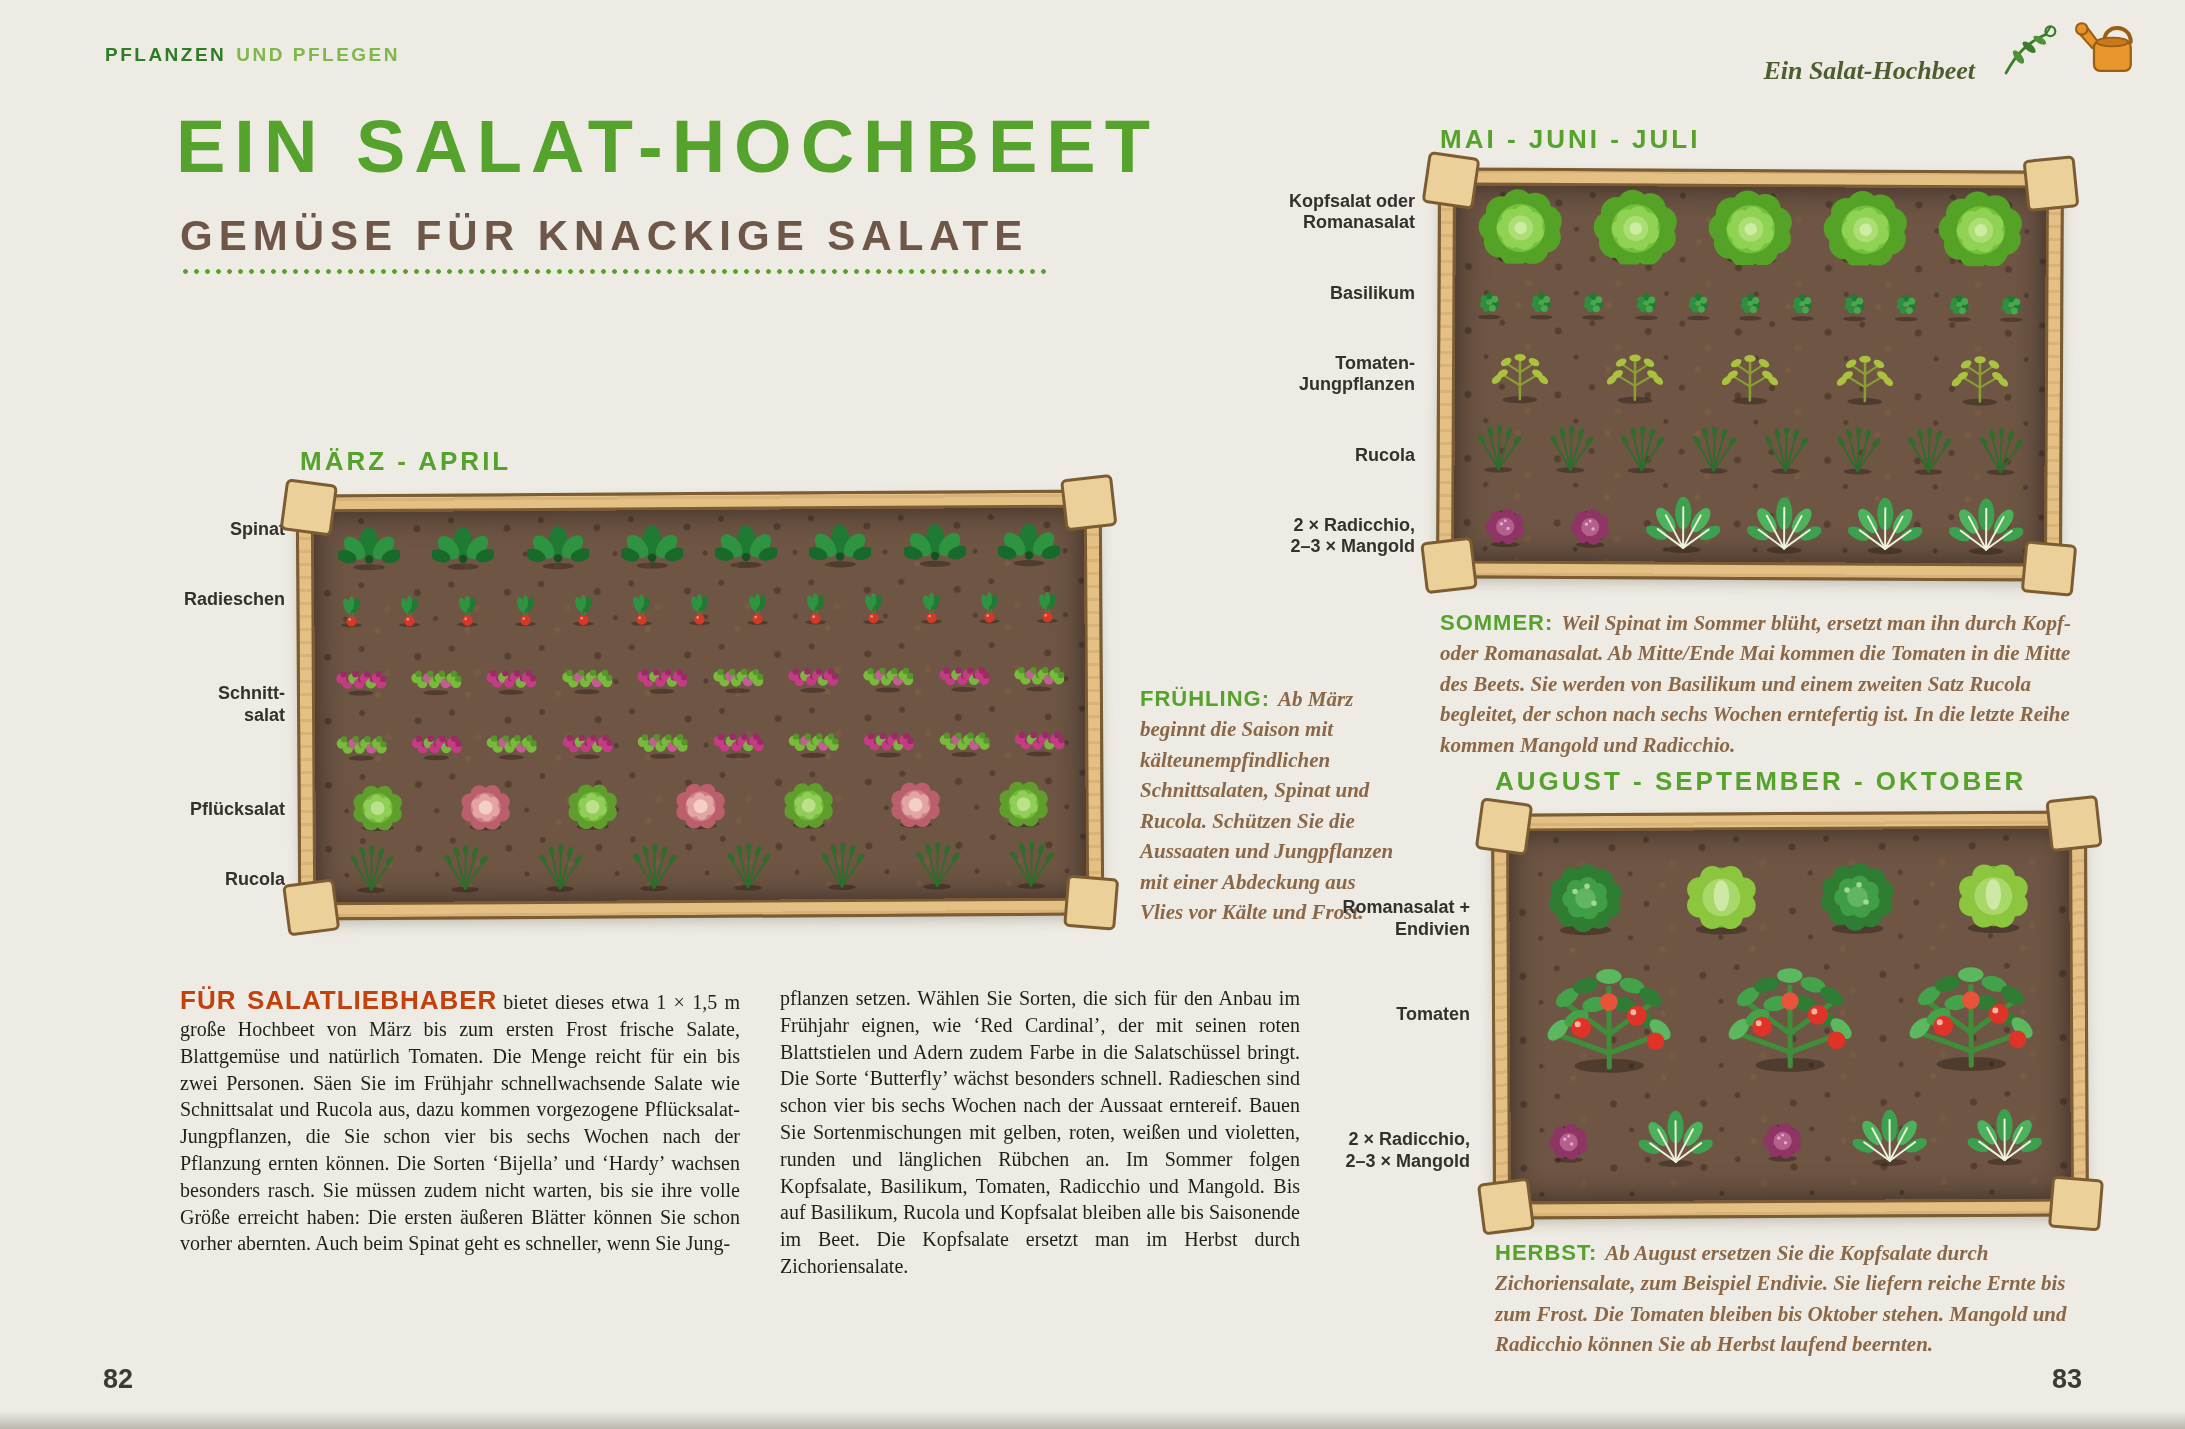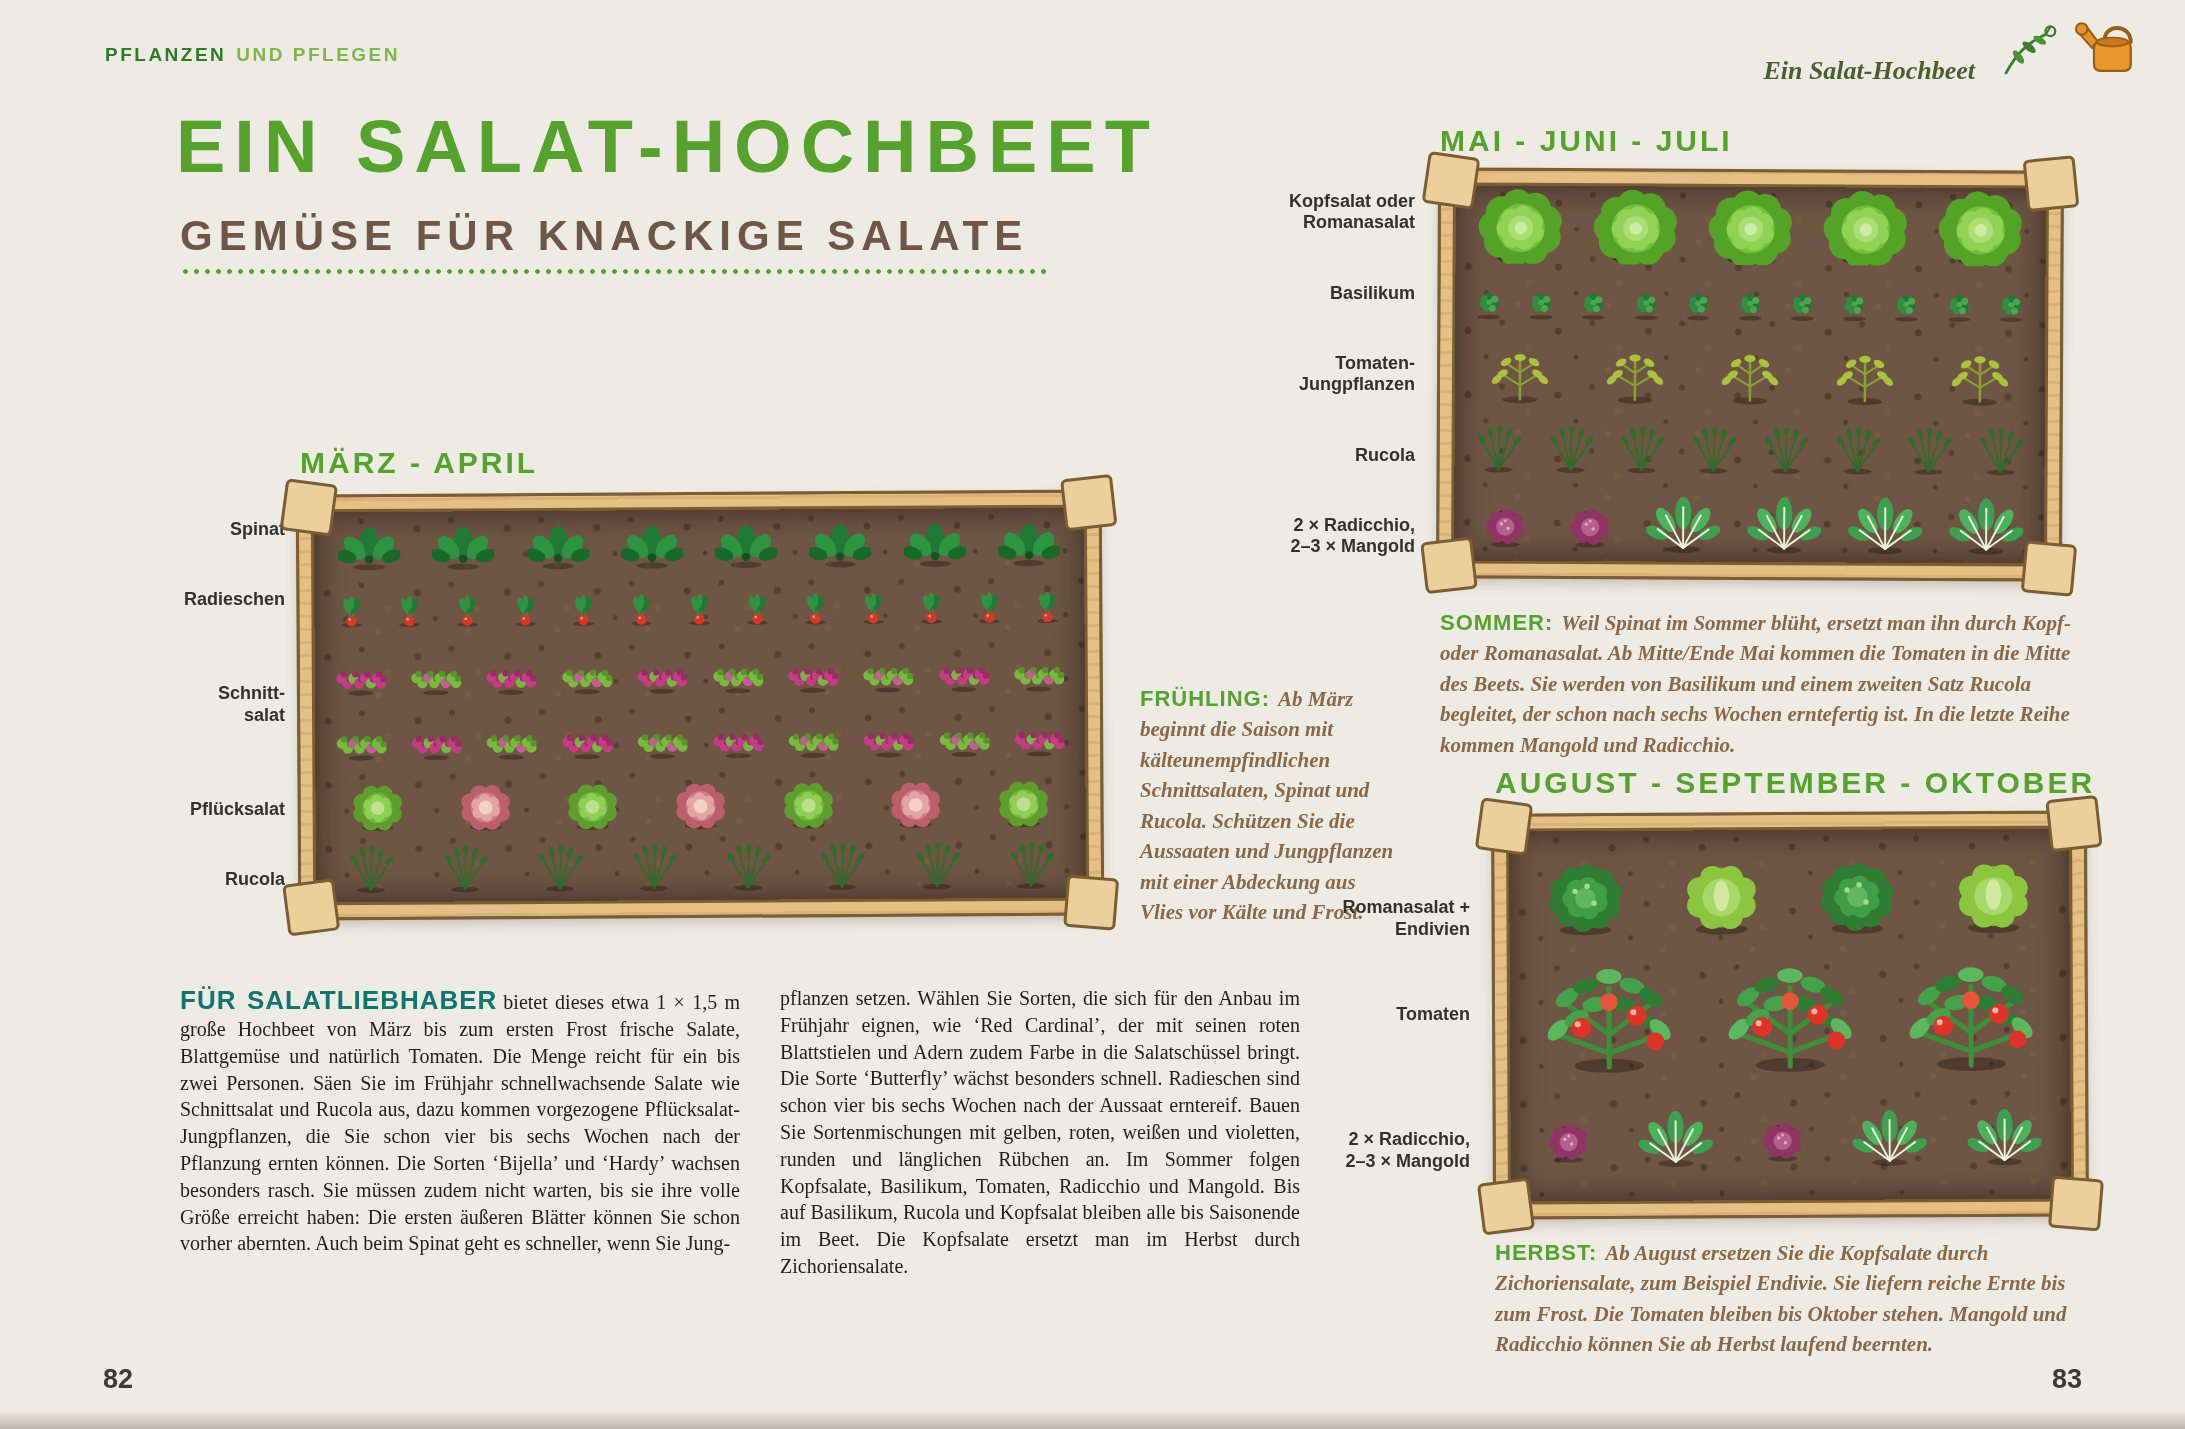--- a/index.html
+++ b/index.html
@@ -17,21 +17,21 @@
 
   
   .title{left:176px;top:104px;font-size:74px;font-weight:800;letter-spacing:9px;color:#55a22c;white-space:nowrap}
   .subtitle{left:180px;top:212px;font-size:42px;font-weight:800;letter-spacing:6px;color:#6e5748;white-space:nowrap}
   .dotrule{left:180px;top:268px;width:872px;height:7px;
            background-image:radial-gradient(circle,#55a22c 2px,transparent 2.7px);
            background-size:11px 7px;background-repeat:repeat-x}
   .intro{left:180px;top:294px;width:885px;font:italic 700 27px/1.6 "Liberation Serif",serif;color:#47442f}
 
   
-  .bed-heading{position:absolute;font-size:30px;font-weight:800;letter-spacing:3px;color:#55a22c;white-space:nowrap}
+  .bed-heading{position:absolute;font-size:26px;font-weight:800;letter-spacing:3px;color:#55a22c;white-space:nowrap}
   #bh0{left:300px;top:446px}
   #bh1{left:1440px;top:124px}
   #bh2{left:1495px;top:766px}
 
   .bed-labels{position:absolute}
   #bl0{left:90px;top:495px;width:195px;height:420px}
   #bl1{left:1160px;top:172px;width:255px;height:405px}
   #bl2{left:1255px;top:815px;width:215px;height:400px}
   .bed-label{position:absolute;right:0;transform:translateY(-50%);text-align:right;
              font-size:18px;font-weight:700;color:#33312b;line-height:1.2;white-space:nowrap}
@@ -67,21 +67,21 @@
   .cap-label{font:800 22px "Liberation Sans",sans-serif;color:#55a22c;font-style:normal;
              letter-spacing:1px;margin-right:8px}
   #cap-spring{left:1140px;top:684px;width:258px}
   #cap-summer{left:1440px;top:608px;width:648px}
   #cap-autumn{left:1495px;top:1238px;width:600px}
 
   
   .article-col{position:absolute;font:20px/1.34 "Liberation Serif",serif;color:#211f19;text-align:justify}
   #col1{left:180px;top:985px;width:560px}
   #col2{left:780px;top:985px;width:520px}
-  .lead{font:800 26px "Liberation Sans",sans-serif;color:#0f766e;letter-spacing:1px;margin-right:6px}
+  .lead{font:800 26px "Liberation Sans",sans-serif;color:#c2410c;letter-spacing:1px;margin-right:6px}
 
   .pagenum{position:absolute;font-size:27px;font-weight:700;color:#3c3a35}
   #pn-left{left:103px;top:1364px}
   #pn-right{left:2052px;top:1364px}
 
   .edge-bottom{position:absolute;left:0;right:0;bottom:0;height:18px;
                background:linear-gradient(180deg,rgba(0,0,0,0),rgba(70,60,45,.3))}
 </style>
 </head>
 <body>

